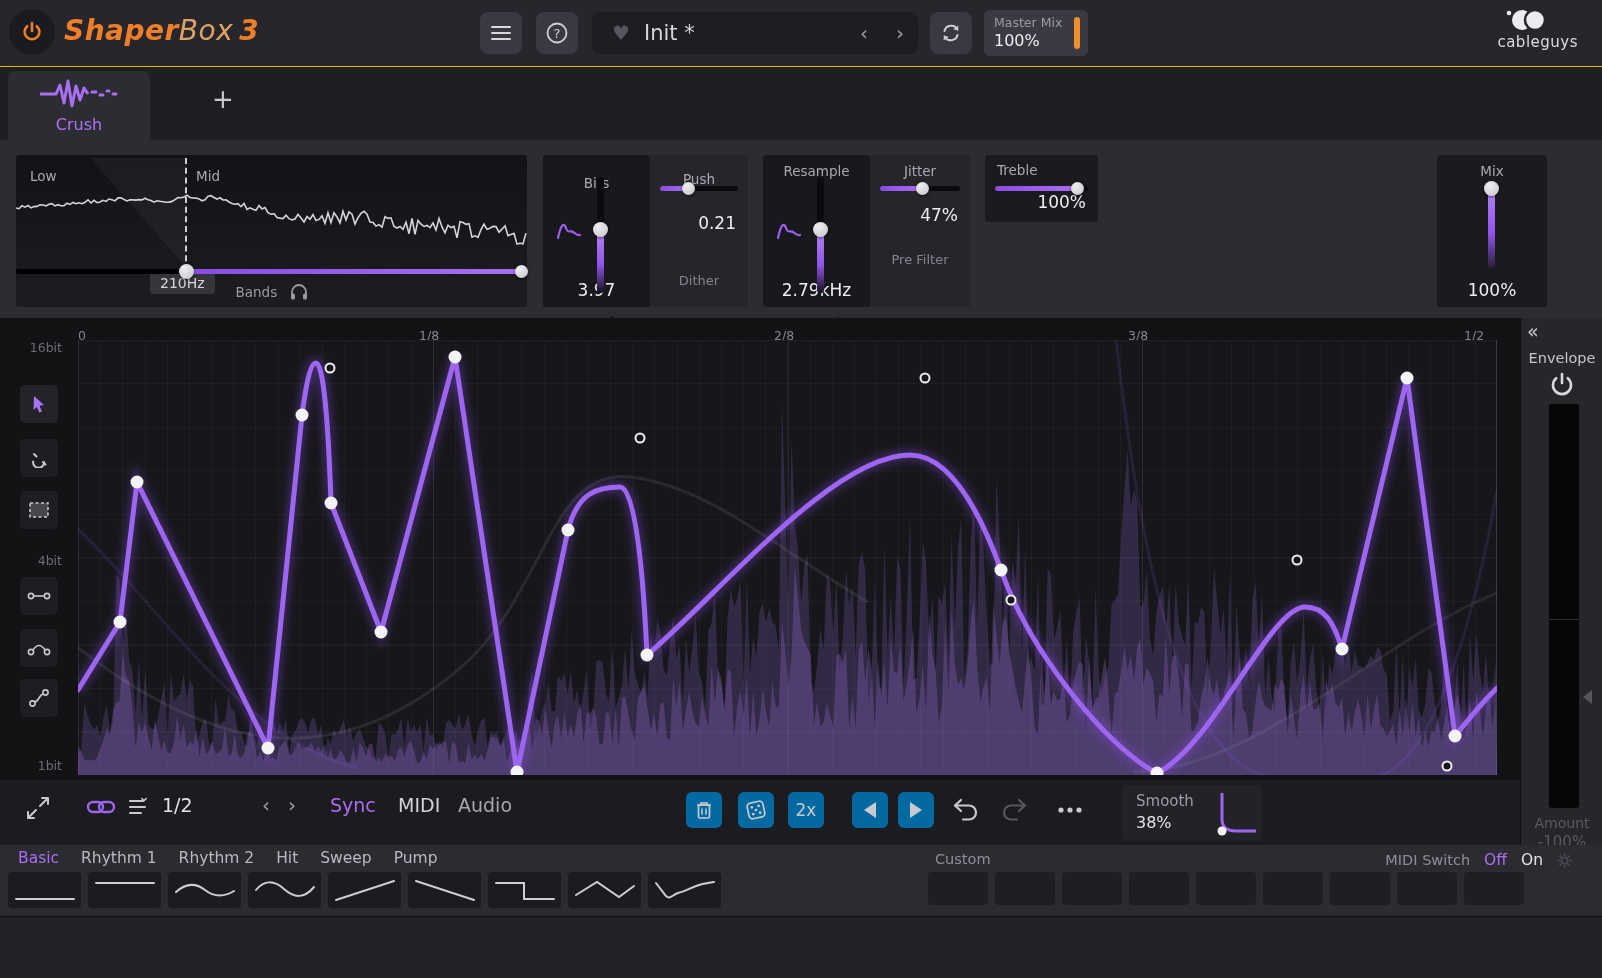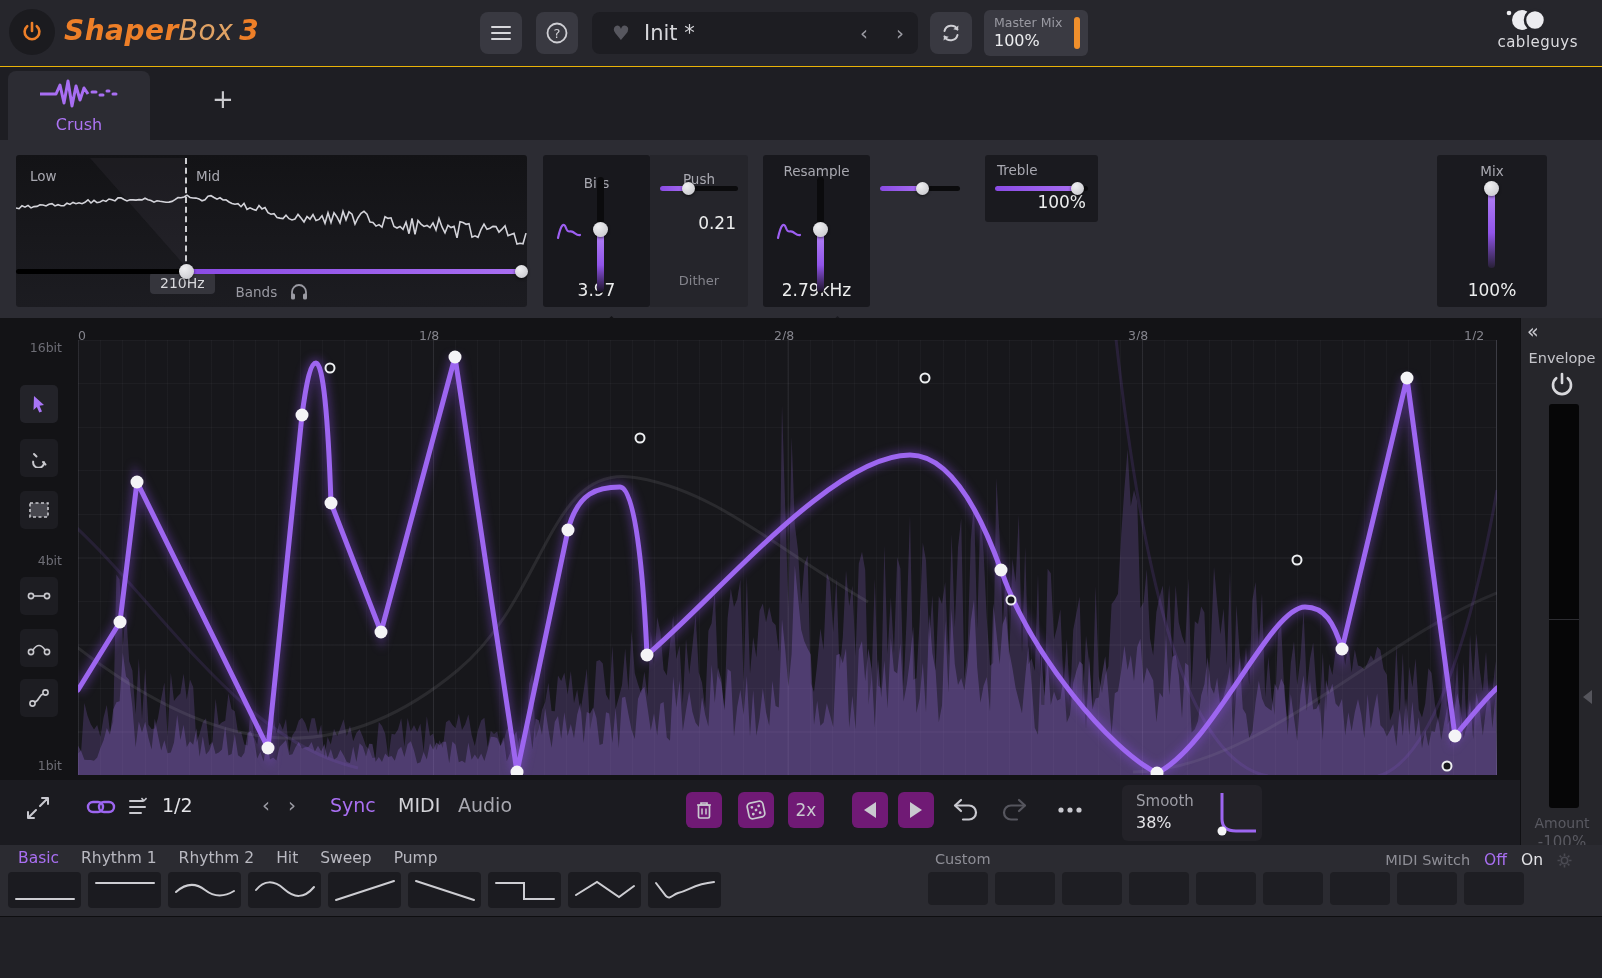--- a/index.html
+++ b/index.html
@@ -53,21 +53,21 @@
   .bit-label{position:absolute;font-size:12.5px;color:#6d6d75;text-align:right;width:58px;}
   .tool-btn{position:absolute;left:20px;width:38px;height:38px;border-radius:5px;background:#1d1d22;display:flex;align-items:center;justify-content:center;cursor:pointer;}
   .tool-btn.sel{background:#232329;}
   .grid{position:absolute;left:78px;top:340px;width:1419px;height:435px;background:
       repeating-linear-gradient(to right, rgba(200,200,215,.085) 0 1px, transparent 1px 354.75px),
       repeating-linear-gradient(to right, rgba(200,200,215,.035) 0 1px, transparent 1px 22.17px),
       repeating-linear-gradient(to bottom, rgba(200,200,215,.04) 0 1px, transparent 1px 43.5px),
       #17171b;
       border-right:1px solid #3c3c44;box-sizing:border-box;}
   .toolbar{position:absolute;left:0;top:780px;width:1520px;height:65px;background:#1b1b20;}
-  .tbar-btn{width:36px;height:36px;border-radius:6px;background:#701a75;display:flex;align-items:center;justify-content:center;cursor:pointer;}
+  .tbar-btn{width:36px;height:36px;border-radius:6px;background:#0369a1;display:flex;align-items:center;justify-content:center;cursor:pointer;}
   .tbar-text{font-size:17px;color:#c9c9cf;cursor:pointer;}
   .smooth-box{position:absolute;left:1122px;top:785px;width:140px;height:56px;border-radius:6px;background:#232228;cursor:pointer;}
   .tri{width:0;height:0;border-style:solid;}
   
   .sidebar{position:absolute;left:1520px;top:318px;width:82px;height:527px;background:#26262b;border-left:1px solid #101013;}
   .sb-slider{position:absolute;left:28px;top:86px;width:30px;height:404px;border-radius:3px;background:#060607;cursor:pointer;}
   .sb-dim{font-size:14px;color:#595961;text-align:center;}
   
   .presets{position:absolute;left:0;top:845px;width:1602px;height:71px;background:#2b2b31;}
   .cat-row{position:absolute;left:18px;top:4px;display:flex;gap:22px;font-size:15.5px;color:#b9b9c1;text-align:center;}
@@ -194,20 +194,25 @@
   <div class="panel" style="left:763px;top:155px;width:107px;height:152px;background:#18181d;">
     <div class="p-label" style="margin-top:8px;">Resample</div>
     <div class="p-value" style="position:absolute;bottom:7px;width:100%;">2.79kHz</div>
   </div>
   <svg class="abs" style="left:776px;top:220px;" width="26" height="22" viewBox="0 0 26 22">
     <path d="M2,18 C5,4 8,2 10,8 C12,14 14,10 17,12 C20,14 22,16 24,15" stroke="#9d5ff2" stroke-width="2.2" fill="none" stroke-linecap="round"></path>
   </svg>
   <div class="vtrack" style="left:817px;top:177px;height:116px;"></div>
   <div class="vfill" style="left:817px;top:232px;height:60px;"></div>
   <div class="knob" style="left:813px;top:222px;"></div>
+  <div class="panel" style="left:870px;top:155px;width:100px;height:152px;background:#25252b;border-radius:0 3px 3px 0;">
+    <div class="p-label" style="margin-top:8px;">Jitter</div>
+    <div class="p-value" style="margin-top:26px;text-align:right;padding-right:12px;">47%</div>
+    <div class="toggle-label" style="margin-top:26px;width:60px;margin-left:20px;line-height:1.35;">Pre Filter</div>
+  </div>
   <div class="htrack" style="left:880px;top:186px;width:80px;"></div>
   <div class="hfill" style="left:880px;top:186px;width:43px;"></div>
   <div class="knob sm" style="left:916px;top:182px;"></div>
 
   <div class="panel" style="left:985px;top:155px;width:113px;height:67px;">
     <div class="p-label" style="text-align:left;margin:7px 0 0 12px;">Treble</div>
     <div class="p-value" style="text-align:right;margin:14px 12px 0 0;">100%</div>
   </div>
   <div class="htrack" style="left:995px;top:186px;width:93px;"></div>
   <div class="hfill" style="left:995px;top:186px;width:84px;"></div>

